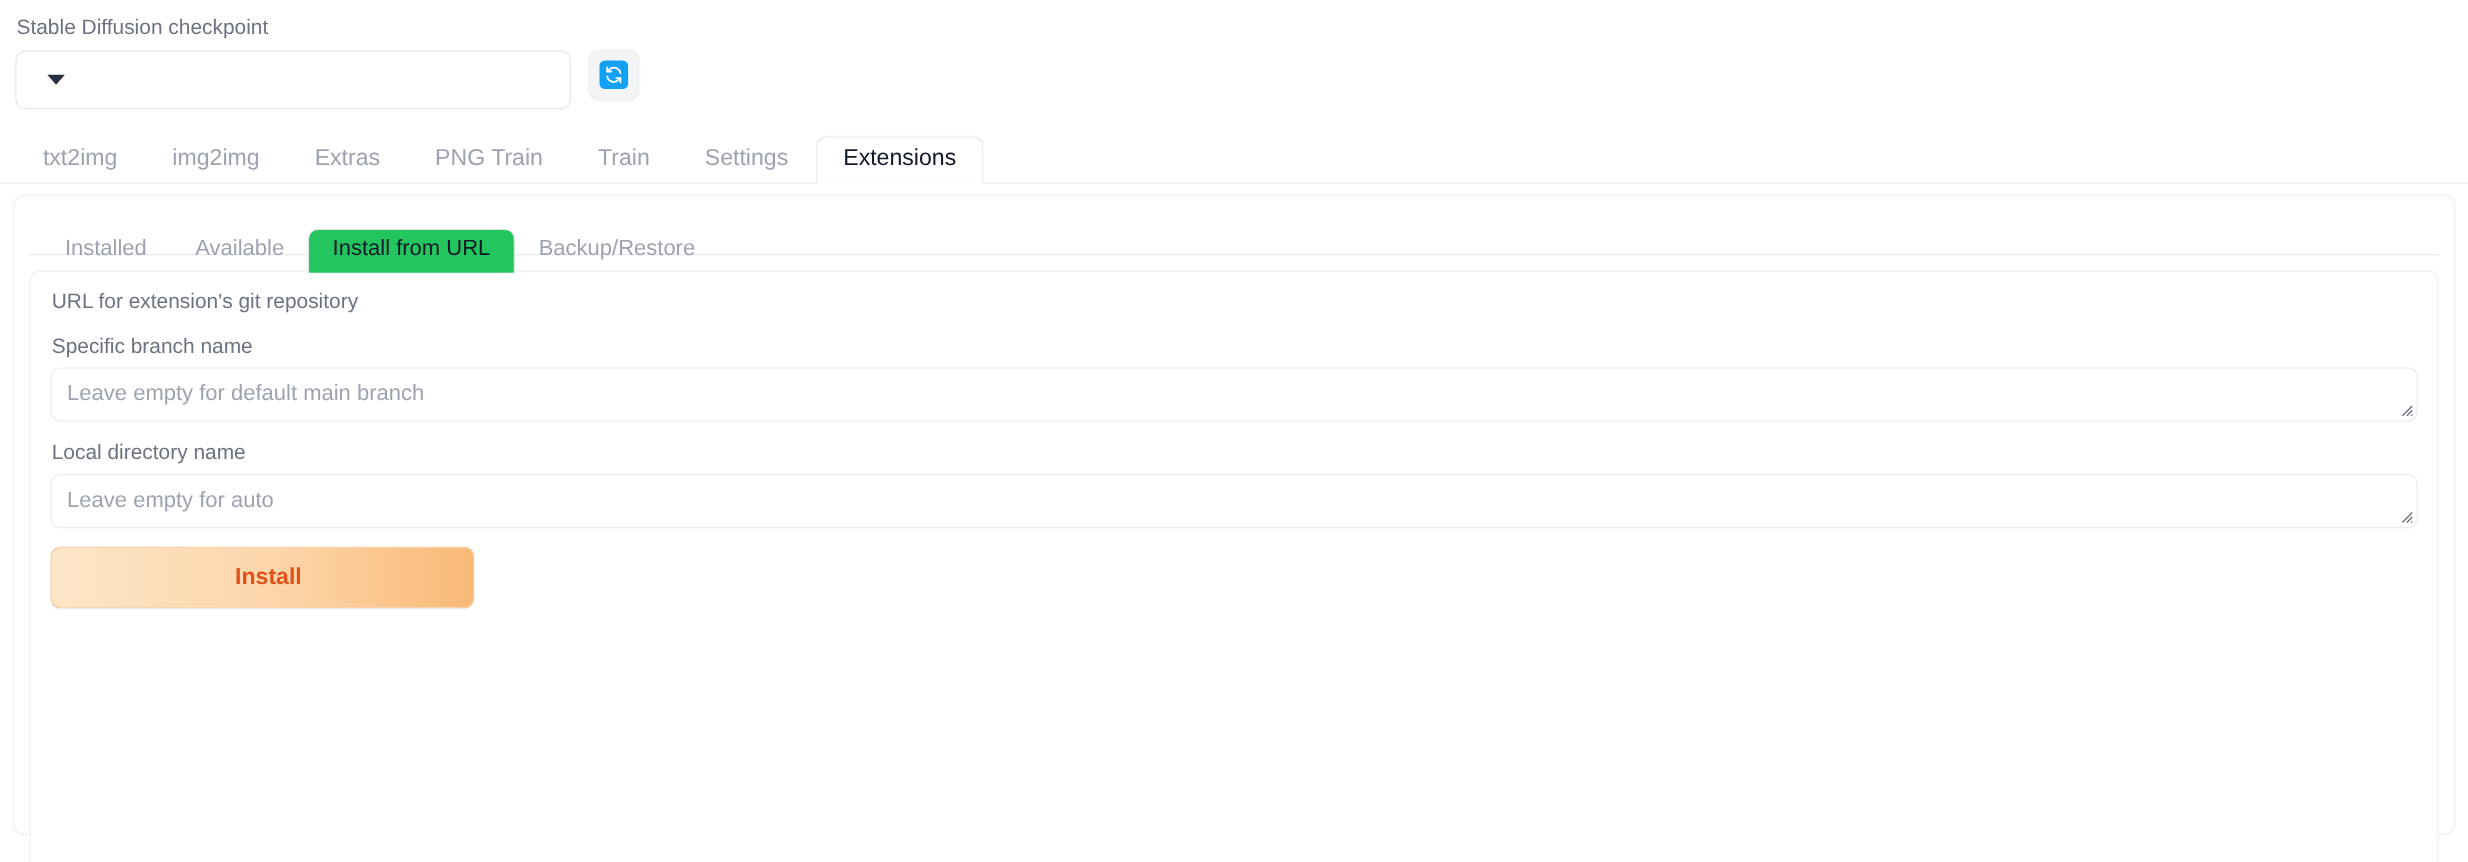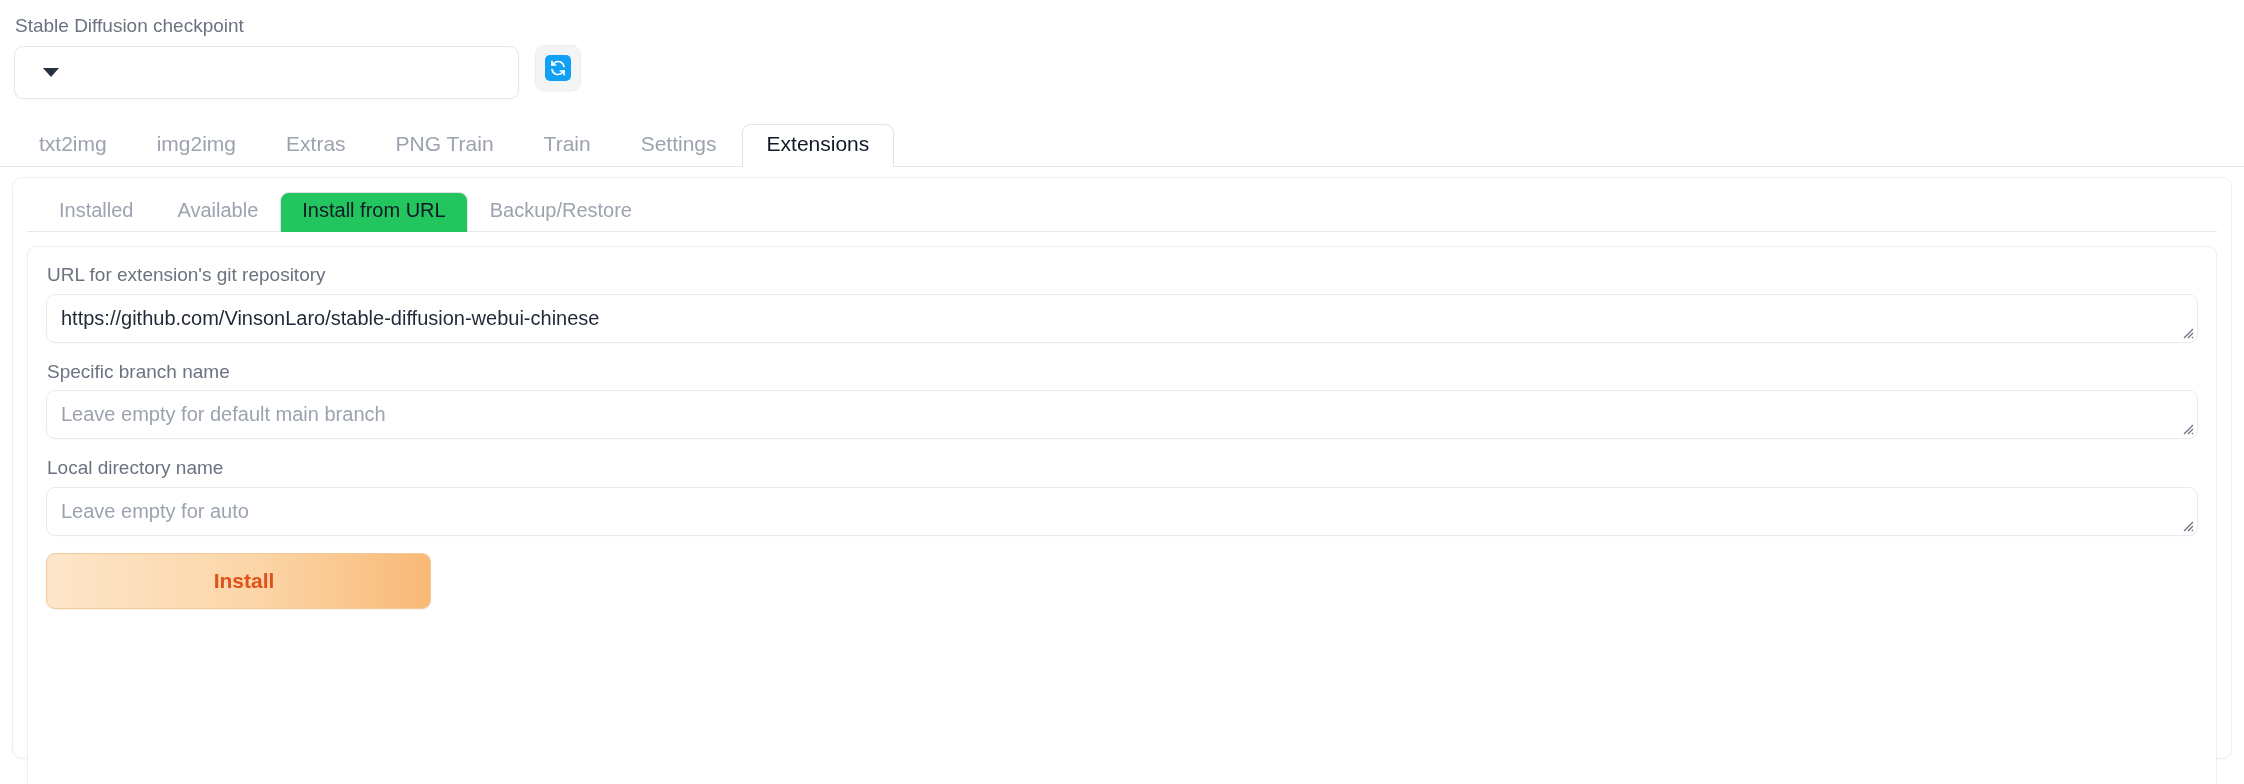--- a/index.html
+++ b/index.html
@@ -123,21 +123,21 @@
     padding-left: 10px;
   }
   .sub-tab {
     font-size: 20px;
     color: #9ca3af;
     padding: 6px 21px 10px 21px;
     cursor: pointer;
     border: 1px solid transparent;
     border-bottom: none;
     position: relative;
-    top: 1px;
+    top: 17px;
     white-space: nowrap;
   }
   .sub-tab.active {
     color: #111827;
     background: #22c55e;
     border-color: #e0e2e6;
     border-top-left-radius: 9px;
     border-top-right-radius: 9px;
   }
 
@@ -260,26 +260,20 @@
     <div class="sub-tab">Installed</div>
     <div class="sub-tab">Available</div>
     <div class="sub-tab active">Install from URL</div>
     <div class="sub-tab">Backup/Restore</div>
   </div>
 
   <div class="panel-inner">
 
     <div class="form-field">
       <div class="field-label">URL for extension's git repository</div>
-      <div class="textarea-box">
-        <div class="textarea-text">https://github.com/VinsonLaro/stable-diffusion-webui-chinese</div>
-        <svg class="resize-handle" viewBox="0 0 14 14">
-          <path d="M13 4 L4 13 M13 8 L8 13 M13 12 L12 13" stroke="#6b7280" stroke-width="1.3" fill="none"></path>
-        </svg>
-      </div>
     </div>
 
     <div class="form-field">
       <div class="field-label">Specific branch name</div>
       <div class="textarea-box">
         <div class="textarea-text placeholder">Leave empty for default main branch</div>
         <svg class="resize-handle" viewBox="0 0 14 14">
           <path d="M13 4 L4 13 M13 8 L8 13 M13 12 L12 13" stroke="#6b7280" stroke-width="1.3" fill="none"></path>
         </svg>
       </div>

